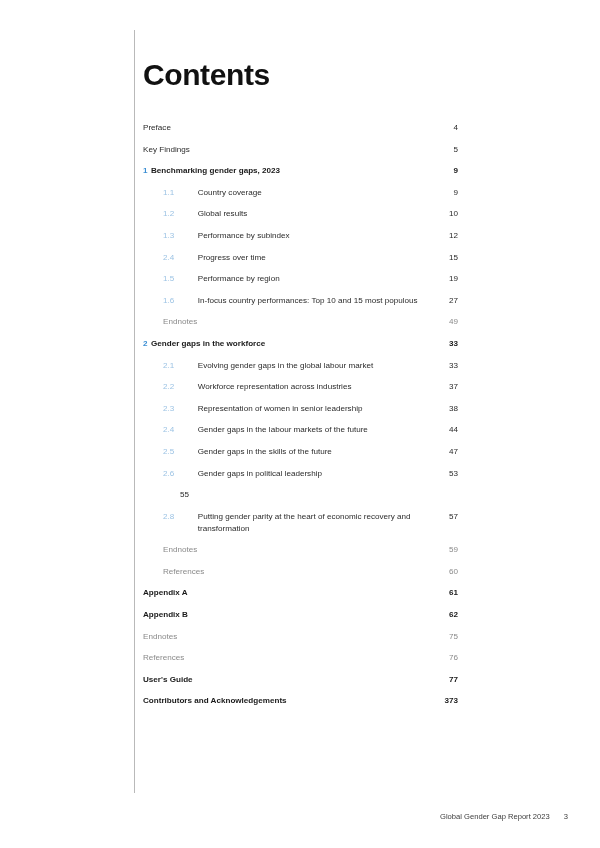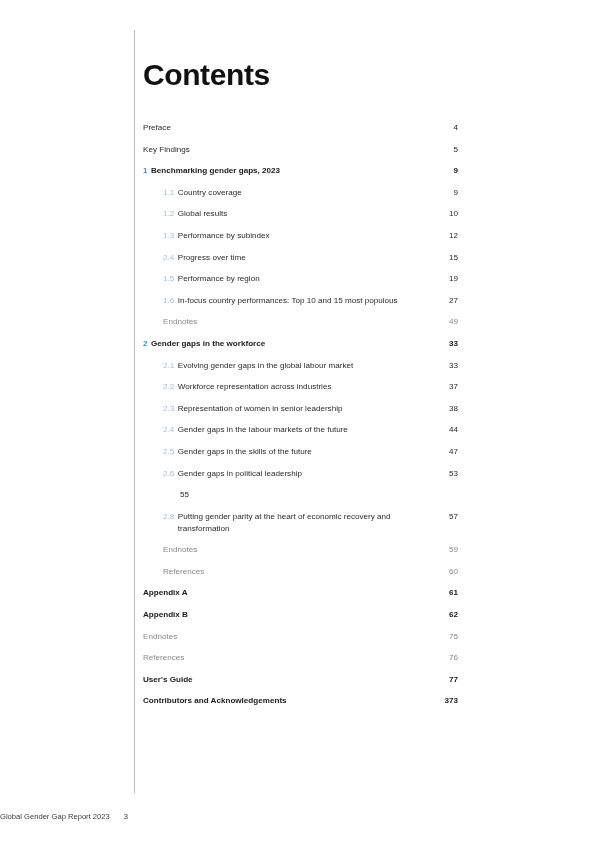--- a/index.html
+++ b/index.html
@@ -86,20 +86,21 @@
     font-weight: normal;
     color: #8a8a8a;
   }
   .lvl-sub {
     padding-left: 20px;
   }
   .lvl-sub .label-wrap,
   .lvl-sub .page-no {
     font-weight: normal;
     color: #2b2b2b;
+    gap: 20px;
   }
   .lvl-sub-muted {
     padding-left: 20px;
   }
   .lvl-sub-muted .label-wrap,
   .lvl-sub-muted .page-no {
     font-weight: normal;
     color: #8a8a8a;
   }
   .num-chapter {
@@ -112,22 +113,23 @@
   }
 
   .footer {
     position: absolute;
     left: 0;
     top: 812px;
     width: 600px;
   }
   .footer-inner {
     display: flex;
+    justify-content: flex-end;
     align-items: baseline;
-    padding-right: 48px;
+    padding-right: 32px;
     font-size: 7.6px;
     color: #3d3d3d;
   }
   .footer-title { margin-right: 14px; }
   .footer-page { font-weight: normal; }
 </style>
 </head>
 <body>
 
 <div class="page">

